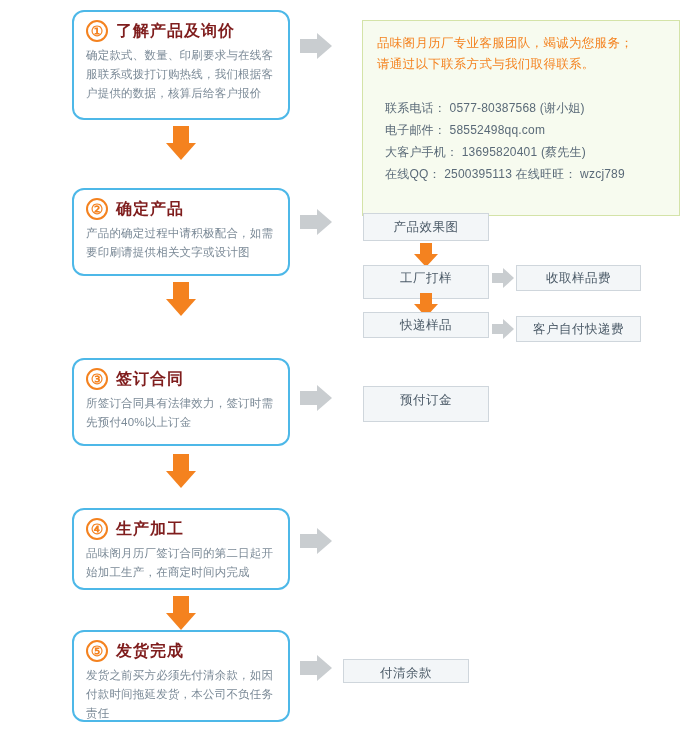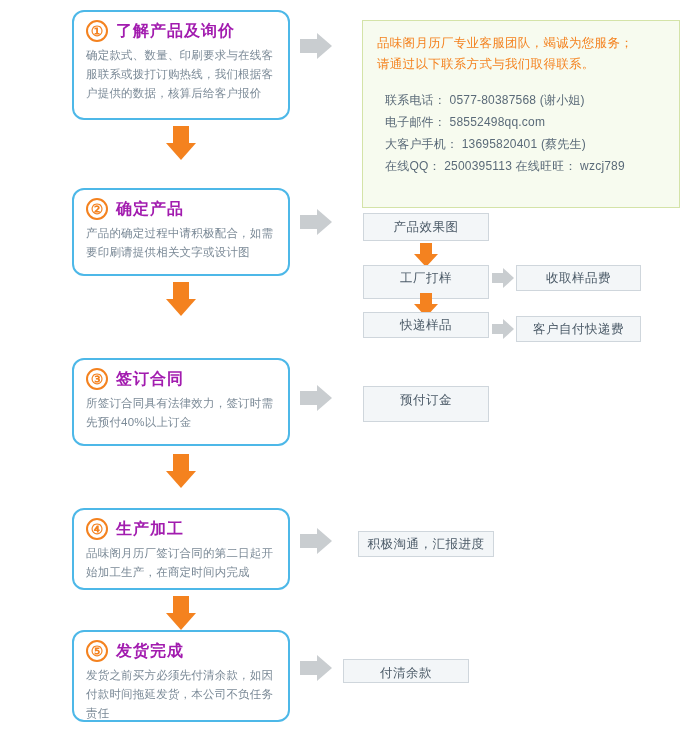--- a/index.html
+++ b/index.html
@@ -44,21 +44,21 @@
     border-radius: 50%;
     color: #f4821f;
     font-size: 14px;
     line-height: 18px;
     text-align: center;
     font-weight: bold;
     box-sizing: border-box;
     flex: none;
   }
   .step-title {
-    color: #a21caf;
+    color: #7f1d1d;
     font-size: 16px;
     font-weight: bold;
     letter-spacing: 1px;
     white-space: nowrap;
   }
   .step-desc {
     color: #7b8a97;
     font-size: 11.5px;
     line-height: 19px;
     letter-spacing: 0.2px;
@@ -222,21 +222,21 @@
       <div class="head"></div>
   </div>
 
   <div class="down-arrow" style="top:126px;">
     <div class="shaft"></div>
       <div class="head"></div>
   </div>
 
   <div class="contact-panel">
     <div class="contact-lead">品味阁月历厂专业客服团队，竭诚为您服务；</div>
-    <div class="contact-lead" style="margin-bottom:14px;">请通过以下联系方式与我们取得联系。</div>
+    <div class="contact-lead" style="margin-bottom:22px;">请通过以下联系方式与我们取得联系。</div>
     <div class="contact-line">联系电话： 0577-80387568 (谢小姐)</div>
     <div class="contact-line">电子邮件： 58552498qq.com</div>
     <div class="contact-line">大客户手机： 13695820401 (蔡先生)</div>
     <div class="contact-line">在线QQ： 2500395113 在线旺旺： wzcj789</div>
   </div>
 
   <div class="step-card" style="top:188px; height:88px;">
     <div class="step-head">
       <div class="step-num">②</div>
       <div class="step-title">确定产品</div>
@@ -322,23 +322,20 @@
       <div class="step-title">生产加工</div>
     </div>
     <div class="step-desc">品味阁月历厂签订合同的第二日起开始加工生产，在商定时间内完成</div>
   </div>
 
   <div class="right-arrow" style="left:300px; top:528px;">
     <div class="shaft"></div>
       <div class="head"></div>
   </div>
 
-  <div class="out-box" style="left:358px; top:531px; width:136px; height:26px; line-height:25px;">
-    <span>积极淘通，汇报进度</span>
-  </div>
 
   <div class="down-arrow" style="top:596px;">
     <div class="shaft"></div>
       <div class="head"></div>
   </div>
 
   <div class="step-card" style="top:630px; height:92px;">
     <div class="step-head">
       <div class="step-num">⑤</div>
       <div class="step-title">发货完成</div>

